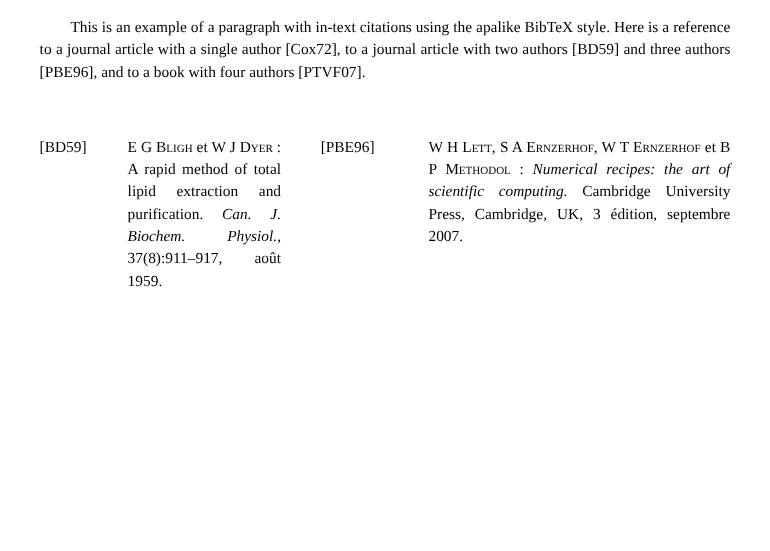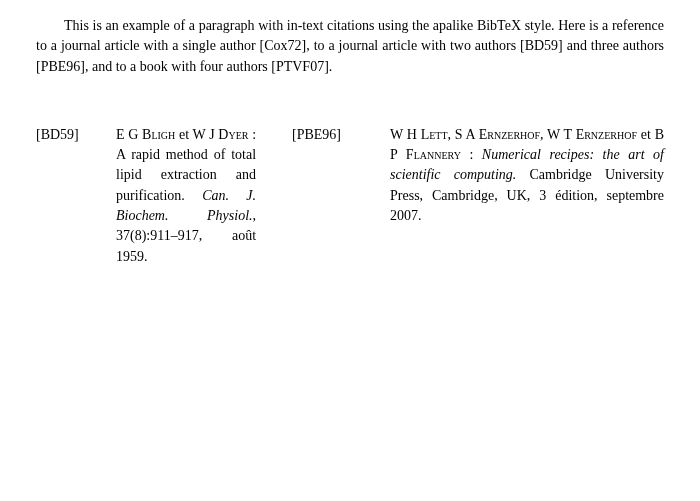--- a/index.html
+++ b/index.html
@@ -75,17 +75,17 @@
 
   <div class="ref-entry">
   </div>
 
   <div class="ref-entry">
     <span class="ref-key">[PBE96]</span>
   </div>
 
   <div class="ref-entry">
     <span class="ref-content">
-      W H <span class="small-caps">Lett</span>, S A <span class="small-caps">Ernzerhof</span>, W T <span class="small-caps">Ernzerhof</span> et B P <span class="small-caps">Flannery</span> : <em>Numerical recipes: the art of scientific computing.</em> Cambridge University Press, Cambridge, UK, 3 édition, septembre 2007.
+      W H <span class="small-caps">Lett</span>, S A <span class="small-caps">Ernzerhof</span>, W T <span class="small-caps">Ernzerhof</span> et B P <span class="small-caps">Methodol</span> : <em>Numerical recipes: the art of scientific computing.</em> Cambridge University Press, Cambridge, UK, 3 édition, septembre 2007.
     </span>
   </div>
 
 </div>
 
 </body></html>

